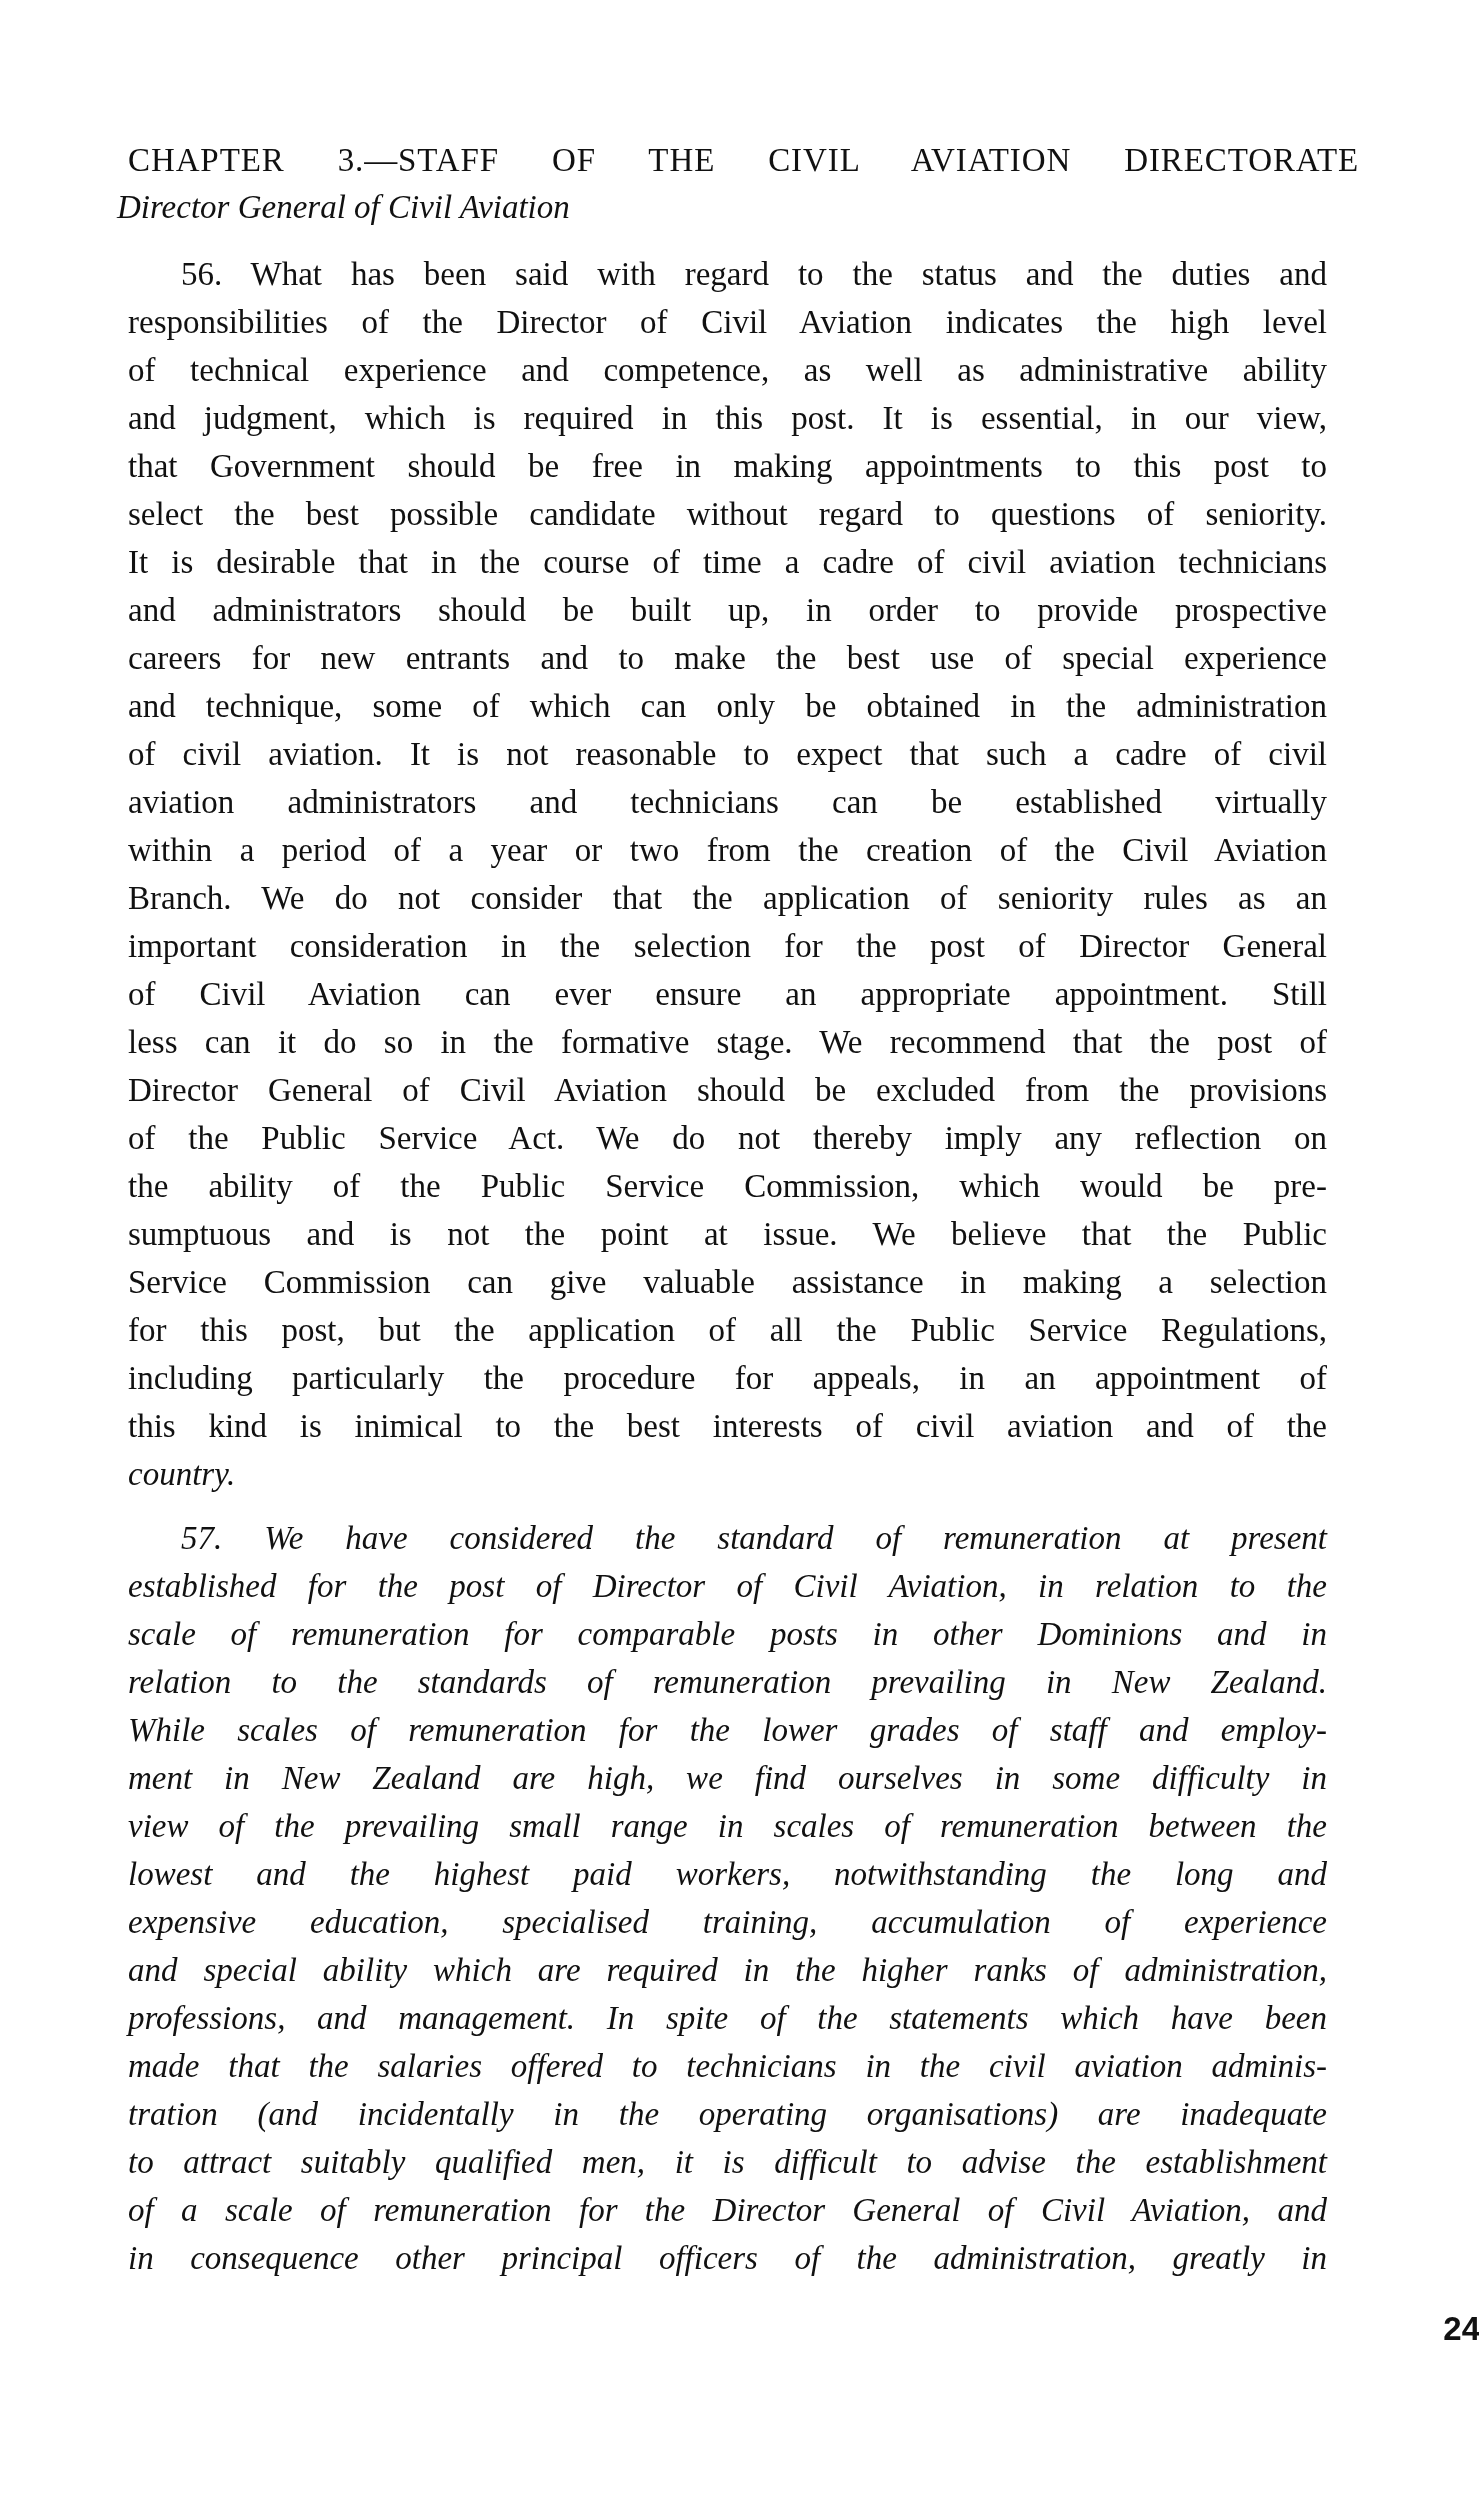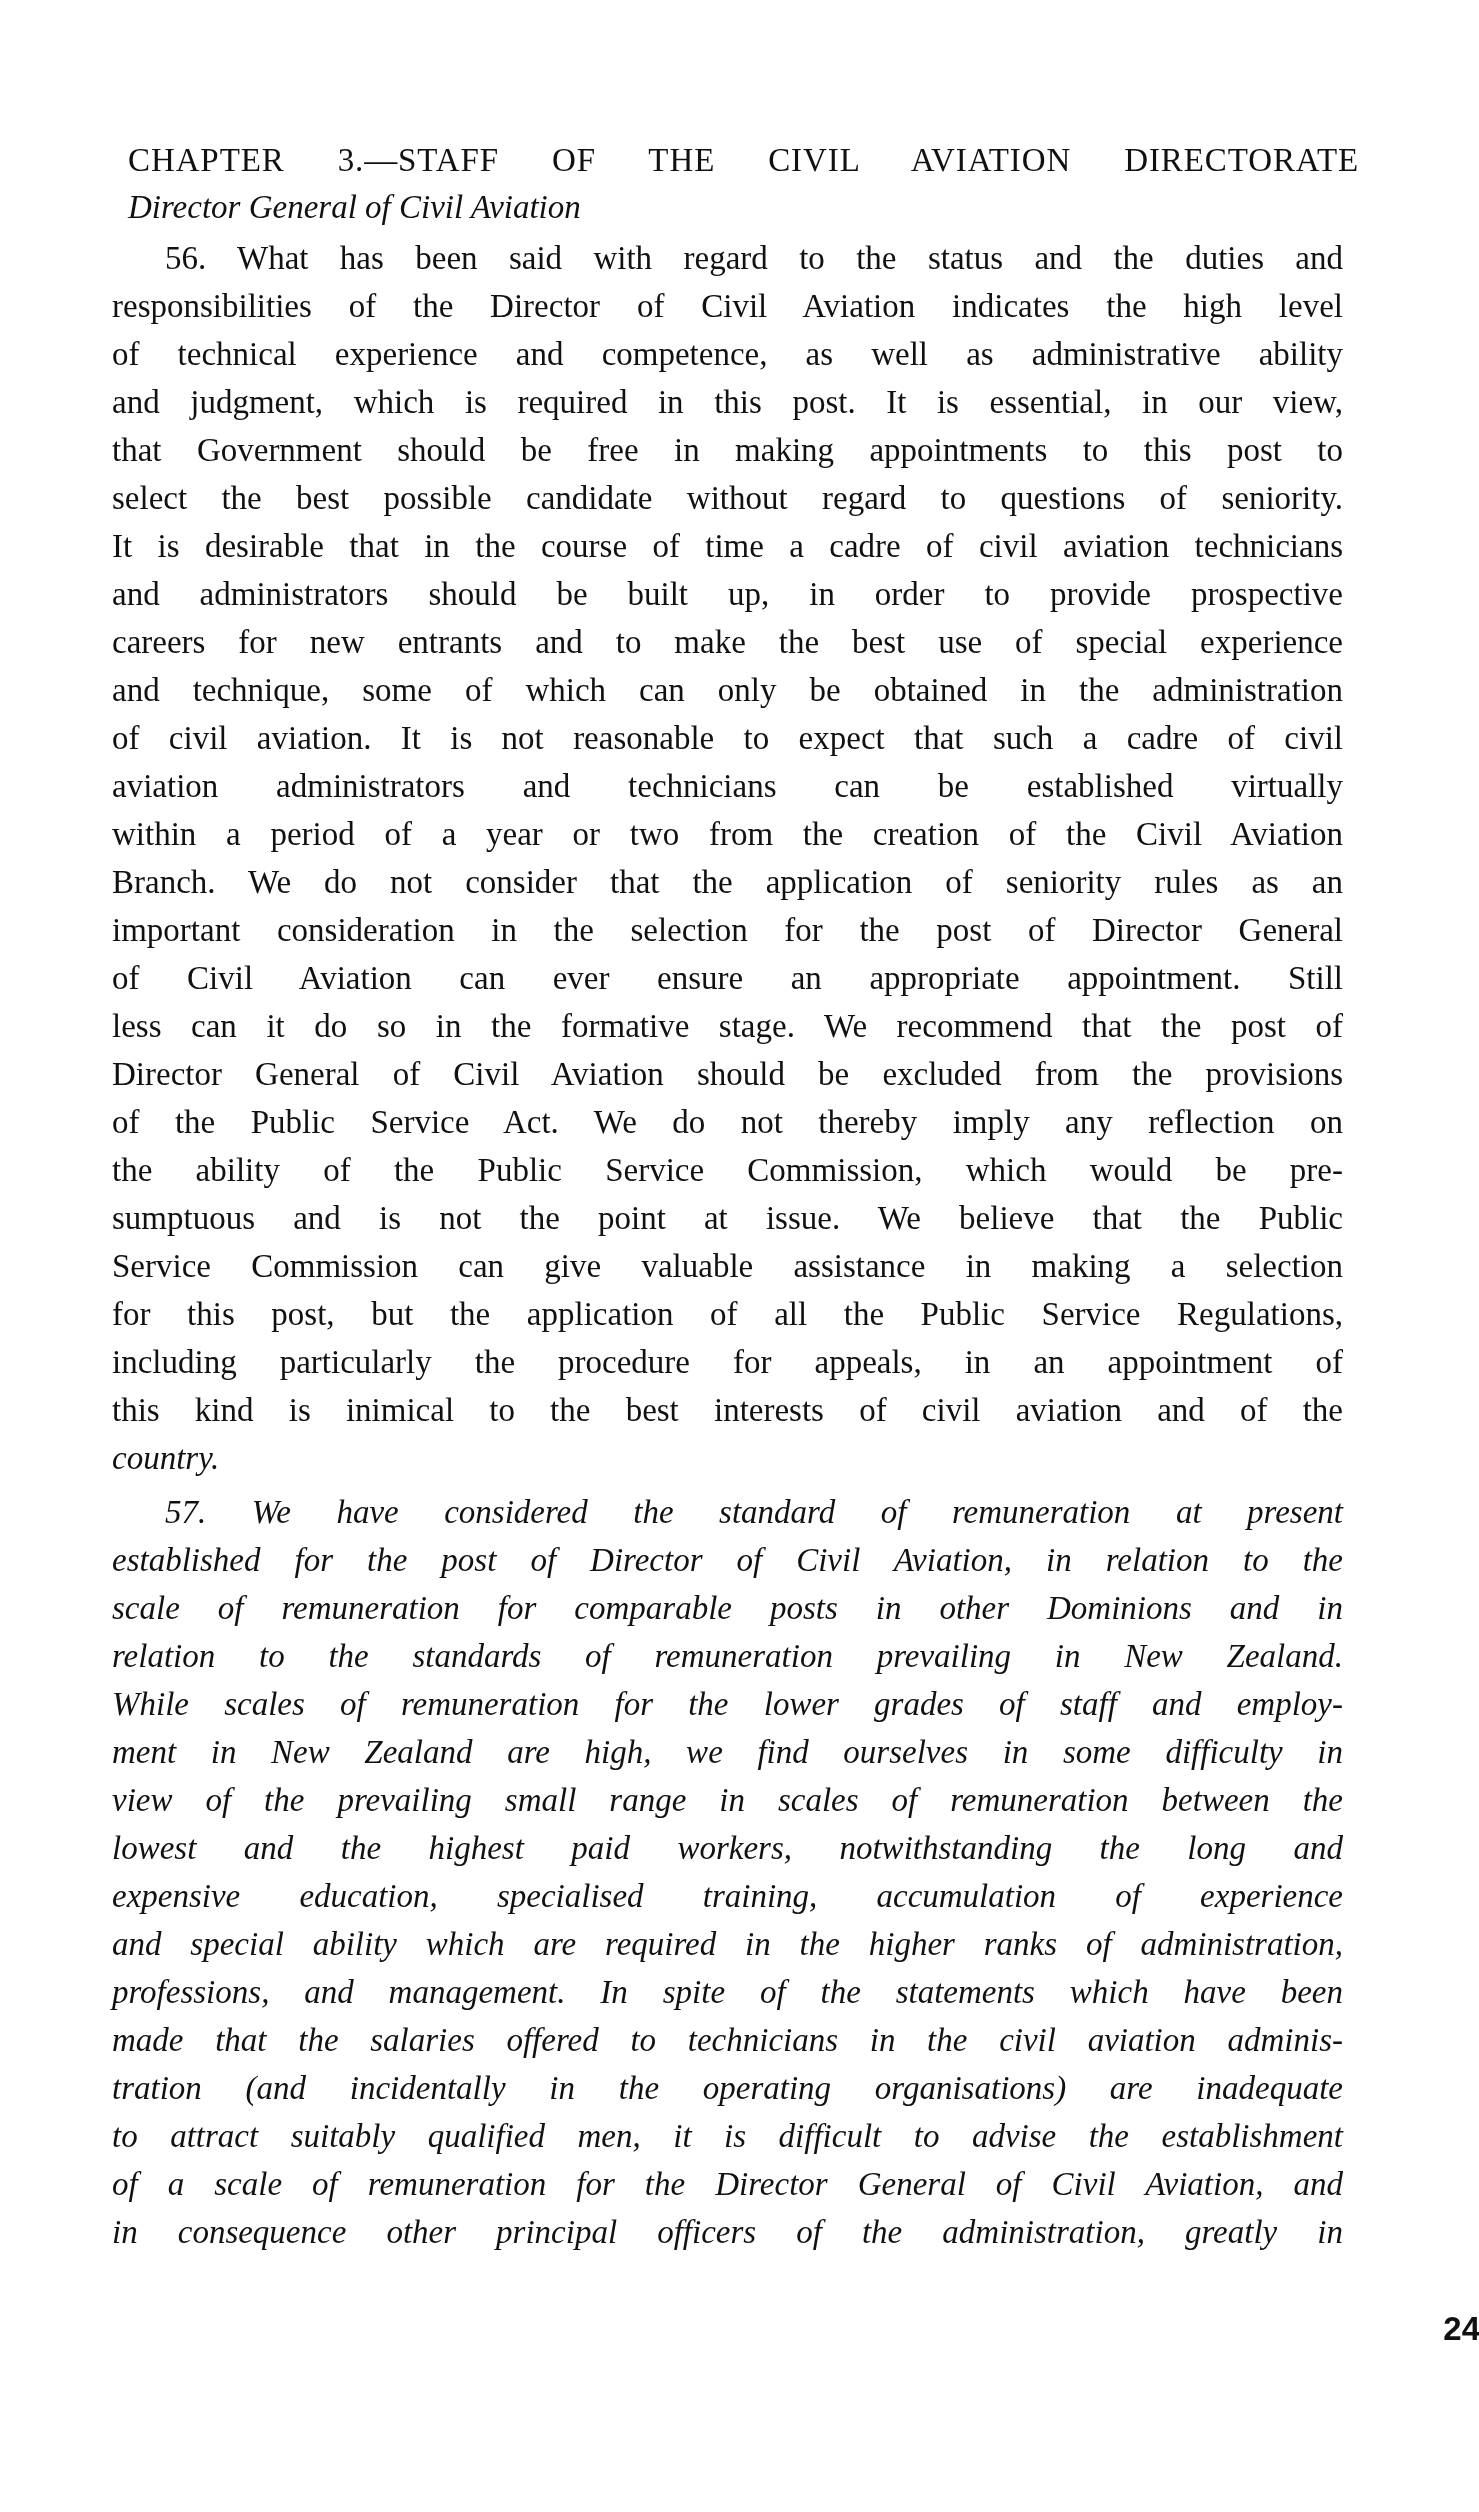--- a/index.html
+++ b/index.html
@@ -29,34 +29,34 @@
     font-size: 33px;
     letter-spacing: 0.9px;
     line-height: 43px;
     white-space: nowrap;
     text-align: justify;
     text-align-last: justify;
   }
   .section-heading {
     position: absolute;
     top: 186px;
-    left: 16px;
+    left: 5px;
     font-size: 33px;
     font-style: italic;
     line-height: 43px;
     white-space: nowrap;
   }
   .body-text {
     position: absolute;
     top: 234px;
     left: 0;
     width: 1231px;
     font-size: 33px;
   }
-  .para { margin: 0; }
+  .para { margin: 16px; }
   .para + .para { margin-top: 5.7px; font-style: italic; }
   .line {
     display: block;
     height: 48px;
     line-height: 48px;
     white-space: nowrap;
     text-align: justify;
     text-align-last: justify;
   }
   .line.last {

